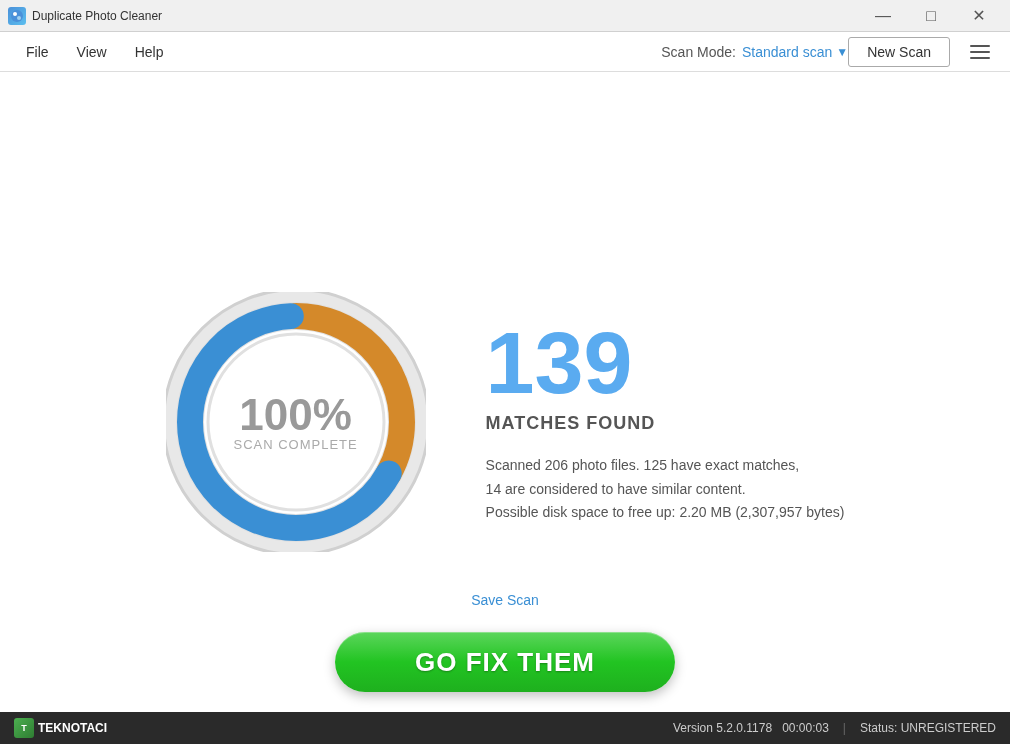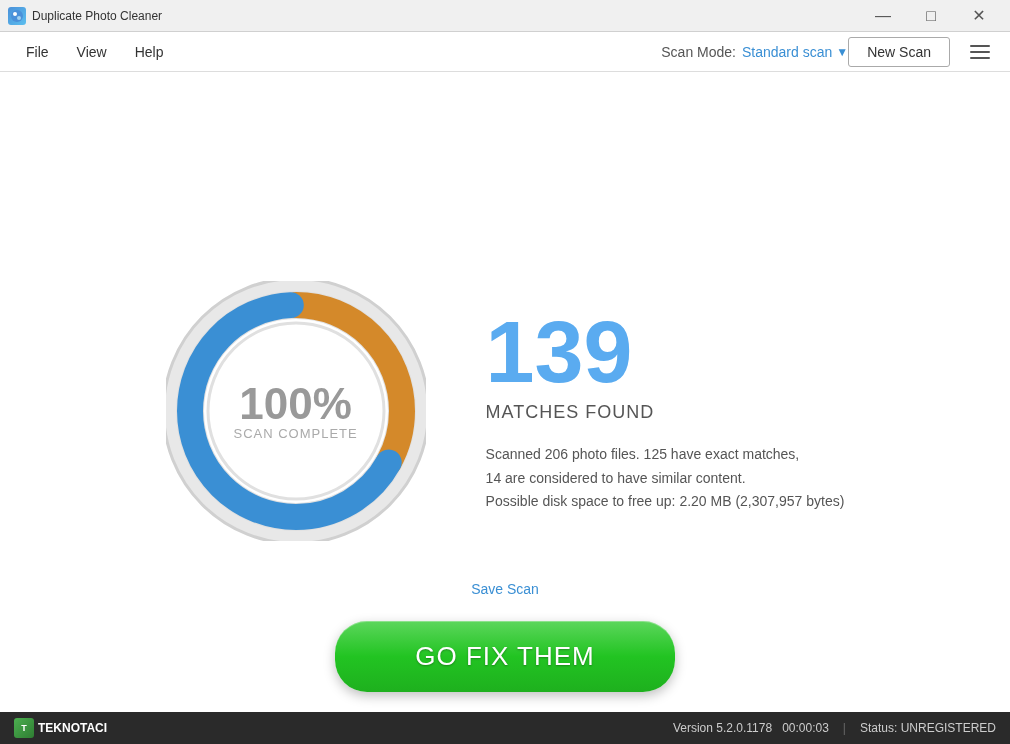--- a/index.html
+++ b/index.html
@@ -186,21 +186,21 @@
     }
     .matches-count {
       font-size: 88px;
       font-weight: bold;
       color: #5aabf0;
       line-height: 1;
       margin-bottom: 6px;
     }
     .matches-label {
       font-size: 18px;
-      font-weight: normal;
+      font-weight: bold;
       color: #555;
       text-transform: uppercase;
       letter-spacing: 1px;
       margin-bottom: 20px;
     }
     .stats-description {
       font-size: 14px;
       color: #555;
       line-height: 1.7;
       max-width: 380px;
@@ -215,26 +215,26 @@
     }
     .save-scan-link {
       font-size: 14px;
       color: #3a8fd4;
       text-decoration: none;
       cursor: pointer;
     }
 
     .go-fix-btn {
       width: 340px;
-      height: 71px;
+      height: 60px;
       background: linear-gradient(180deg, #5cd65c 0%, #22c422 50%, #1eb01e 100%);
       border: none;
       border-radius: 32px;
       font-size: 26px;
-      font-weight: normal;
+      font-weight: bold;
       color: white;
       cursor: pointer;
       letter-spacing: 1px;
       box-shadow: 0 4px 12px rgba(0,0,0,0.25), inset 0 1px 0 rgba(255,255,255,0.3);
       text-shadow: 0 1px 2px rgba(0,0,0,0.3);
     }
 
     
     .status-bar {
       height: 32px;

